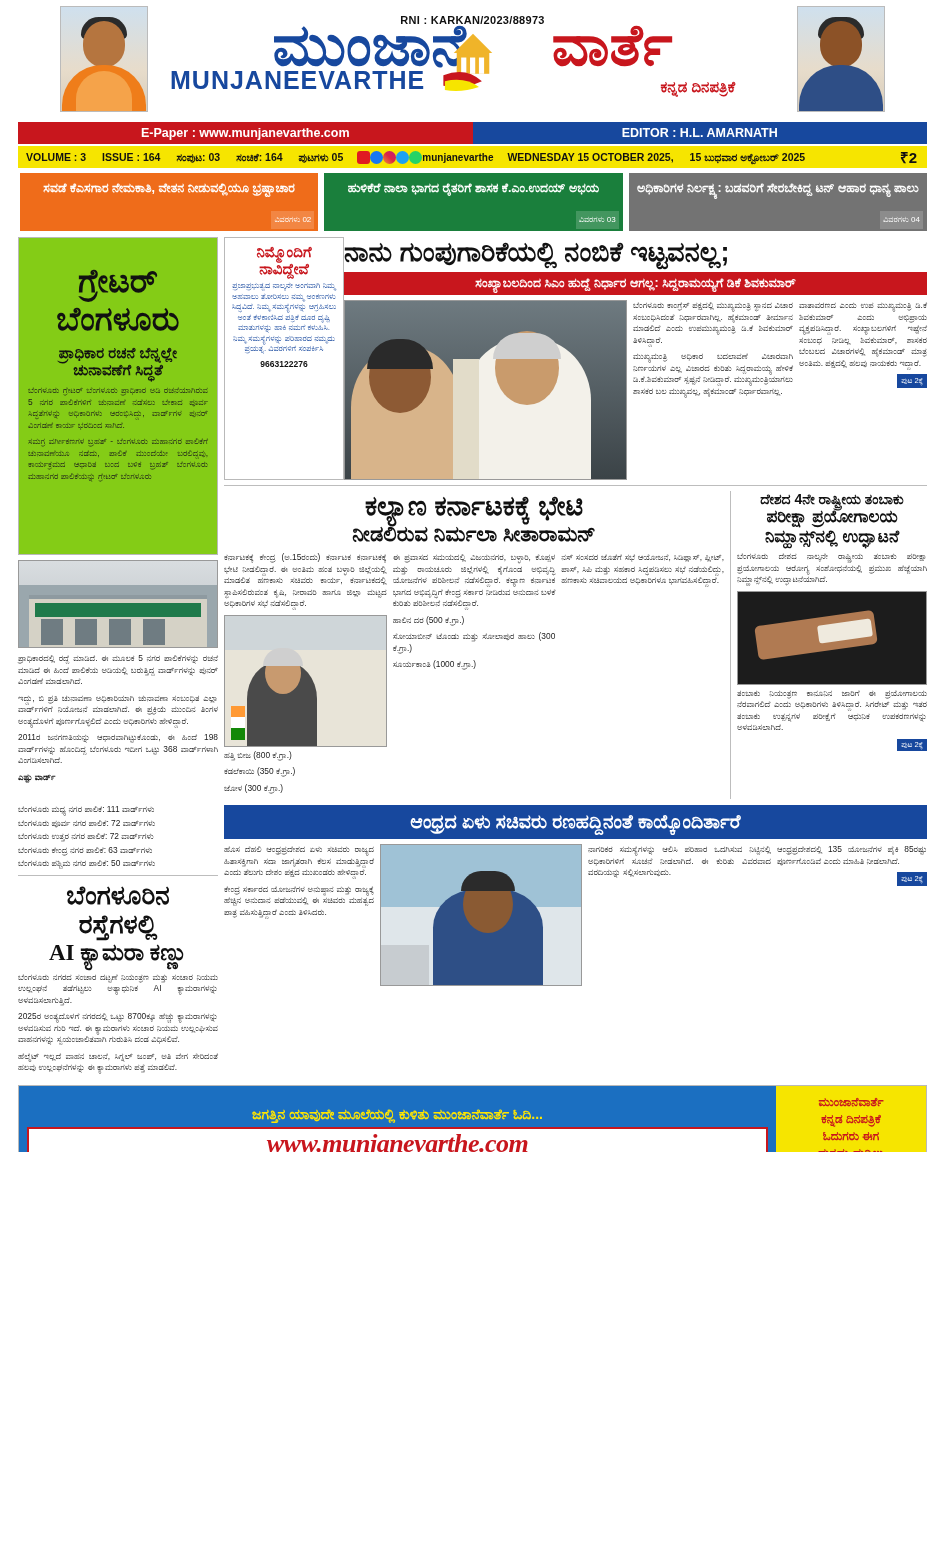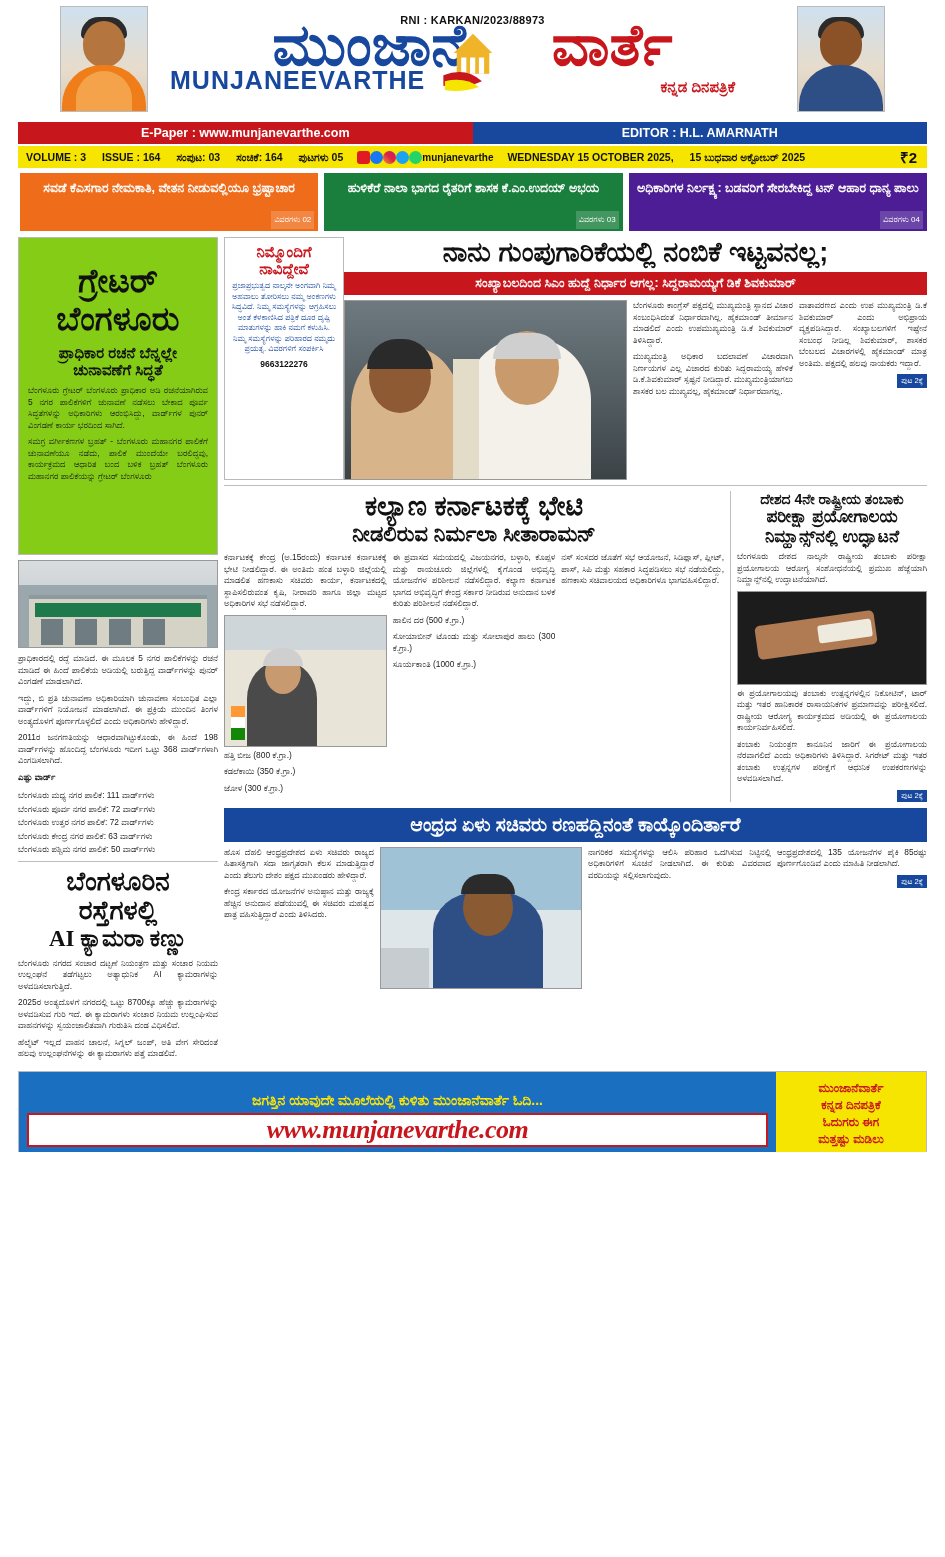--- a/index.html
+++ b/index.html
@@ -42,21 +42,21 @@
   .sic.tw{background:#1da1f2;}
   .sic.wa{background:#25d366;}
   .handle{font-size:10px;font-weight:bold;}
   .rupee{margin-left:auto;padding:0 10px;font-size:15px;font-weight:bold;}
 
   
   .teasers{display:flex;gap:6px;margin:5px 18px 0 20px;height:58px;}
   .teaser{flex:1;position:relative;color:#fff;padding:6px 8px;box-sizing:border-box;font-size:12.5px;font-weight:bold;line-height:18px;text-align:center;}
   .t1{background:#ef6c1a;}
   .t2{background:#1a7f3c;}
-  .t3{background:#4c1d95;}
+  .t3{background:#737373;}
   .teaser .pg{position:absolute;right:4px;bottom:2px;font-size:8px;font-weight:normal;background:rgba(255,255,255,.18);padding:0 3px;}
 
   
   .content{position:relative;margin:6px 18px 0 18px;}
   .rowA{display:flex;gap:6px;}
   .colL{width:200px;}
   .colMid{flex:1;}
   hr.thin{border:none;border-top:1px solid #bdbdbd;margin:5px 0;}
 
   .headline-kn{font-weight:bold;color:#111;text-align:center;line-height:1.15;}
@@ -65,21 +65,21 @@
   .kn-body{font-size:8.4px;line-height:11.5px;text-align:justify;color:#1b1b1b;}
   .kn-body p{margin:0 0 5px 0;}
 
   .leftbox{background:#84cc16;border:1px solid #b9b9b9;padding:24px 9px;box-sizing:border-box;}
   .nimm{width:120px;background:#fff;border:1px solid #b9b9b9;box-sizing:border-box;padding:5px 6px;}
   .nimm .hd{color:#c8161d;font-weight:bold;font-size:15px;line-height:17px;text-align:center;margin-bottom:4px;}
   .nimm .tx{font-size:8px;line-height:10.5px;text-align:center;color:#17489e;}
   .nimm .ph{font-size:8.5px;font-weight:bold;text-align:center;margin-top:4px;}
 
   .redbar{background:#c8161d;color:#fff;font-weight:bold;font-size:12.5px;text-align:center;padding:4px 2px;line-height:15px;}
-  .lead-h{font-size:27px;font-weight:bold;text-align:center;line-height:30px;}
+  .lead-h{font-size:27px;font-weight:bold;line-height:30px;}
 
   .photo{position:relative;overflow:hidden;background:#cfd8dc;border:1px solid #999;}
   .ph-sky{position:absolute;inset:0;background:linear-gradient(180deg,#d9dde0,#b9c0c4);}
   .ph-dark{position:absolute;inset:0;background:linear-gradient(180deg,#6e7a80,#3b4347);}
   .cols3{display:flex;gap:6px;}
   .col{flex:1;}
 
   .pagetag{display:inline-block;background:#17489e;color:#fff;font-size:7.5px;padding:1px 4px;float:right;}
 
   .blue-band{background:#17489e;color:#fff;font-weight:bold;font-size:19px;text-align:center;padding:6px 4px;}
@@ -199,21 +199,21 @@
           <div style="position:absolute;left:22px;bottom:2px;width:22px;height:26px;background:#6f7c82;"></div>
           <div style="position:absolute;left:56px;bottom:2px;width:22px;height:26px;background:#6f7c82;"></div>
           <div style="position:absolute;left:90px;bottom:2px;width:22px;height:26px;background:#6f7c82;"></div>
           <div style="position:absolute;left:124px;bottom:2px;width:22px;height:26px;background:#6f7c82;"></div>
         </div>
 
         <div class="kn-body" style="margin-top:5px;">
           <p>ಪ್ರಾಧಿಕಾರದಲ್ಲಿ ರದ್ದೆ ಮಾಡಿದೆ. ಈ ಮೂಲಕ 5 ನಗರ ಪಾಲಿಕೆಗಳನ್ನು ರಚನೆ ಮಾಡಿದೆ ಈ ಹಿಂದೆ ಪಾಲಿಕೆಯ ಅಡಿಯಲ್ಲಿ ಬರುತ್ತಿದ್ದ ವಾರ್ಡ್‌ಗಳನ್ನು ಪುನರ್ ವಿಂಗಡಣೆ ಮಾಡಲಾಗಿದೆ.</p>
           <p>ಇದ್ದು, ಬಿ ಪ್ರತಿ ಚುನಾವಣಾ ಅಧಿಕಾರಿಯಾಗಿ ಚುನಾವಣಾ ಸಂಬಂಧಿತ ಎಲ್ಲಾ ವಾರ್ಡ್‌ಗಳಿಗೆ ನಿಯೋಜನೆ ಮಾಡಲಾಗಿದೆ. ಈ ಪ್ರಕ್ರಿಯೆ ಮುಂದಿನ ತಿಂಗಳ ಅಂತ್ಯದೊಳಗೆ ಪೂರ್ಣಗೊಳ್ಳಲಿದೆ ಎಂದು ಅಧಿಕಾರಿಗಳು ಹೇಳಿದ್ದಾರೆ.</p>
           <p>2011ರ ಜನಗಣತಿಯನ್ನು ಆಧಾರವಾಗಿಟ್ಟುಕೊಂಡು, ಈ ಹಿಂದೆ 198 ವಾರ್ಡ್‌ಗಳನ್ನು ಹೊಂದಿದ್ದ ಬೆಂಗಳೂರು ಇದೀಗ ಒಟ್ಟು 368 ವಾರ್ಡ್‌ಗಳಾಗಿ ವಿಂಗಡಿಸಲಾಗಿದೆ.</p>
-          <p style="font-weight:bold;margin-bottom:7px;">ಎಷ್ಟು ವಾರ್ಡ್</p>
+          <p style="font-weight:bold;margin-bottom:21px;">ಎಷ್ಟು ವಾರ್ಡ್</p>
           <p style="margin:0 0 2px 0;">ಬೆಂಗಳೂರು ಮಧ್ಯ ನಗರ ಪಾಲಿಕೆ: 111 ವಾರ್ಡ್‌ಗಳು</p>
           <p style="margin:0 0 2px 0;">ಬೆಂಗಳೂರು ಪೂರ್ವ ನಗರ ಪಾಲಿಕೆ: 72 ವಾರ್ಡ್‌ಗಳು</p>
           <p style="margin:0 0 2px 0;">ಬೆಂಗಳೂರು ಉತ್ತರ ನಗರ ಪಾಲಿಕೆ: 72 ವಾರ್ಡ್‌ಗಳು</p>
           <p style="margin:0 0 2px 0;">ಬೆಂಗಳೂರು ಕೇಂದ್ರ ನಗರ ಪಾಲಿಕೆ: 63 ವಾರ್ಡ್‌ಗಳು</p>
           <p style="margin:0 0 2px 0;">ಬೆಂಗಳೂರು ಪಶ್ಚಿಮ ನಗರ ಪಾಲಿಕೆ: 50 ವಾರ್ಡ್‌ಗಳು</p>
         </div>
 
         <hr class="thin">
         <div class="headline-kn" style="font-size:26px;">ಬೆಂಗಳೂರಿನ</div>
         <div class="headline-kn" style="font-size:26px;">ರಸ್ತೆಗಳಲ್ಲಿ</div>
@@ -305,21 +305,20 @@
             <div class="headline-kn" style="font-size:17px;margin-bottom:5px;">ನಿಮ್ಹಾನ್ಸ್‌ನಲ್ಲಿ ಉದ್ಘಾಟನೆ</div>
             <div class="kn-body">
               <p>ಬೆಂಗಳೂರು ದೇಶದ ನಾಲ್ಕನೇ ರಾಷ್ಟ್ರೀಯ ತಂಬಾಕು ಪರೀಕ್ಷಾ ಪ್ರಯೋಗಾಲಯ ಆರೋಗ್ಯ ಸಂಶೋಧನೆಯಲ್ಲಿ ಪ್ರಮುಖ ಹೆಜ್ಜೆಯಾಗಿ ನಿಮ್ಹಾನ್ಸ್‌ನಲ್ಲಿ ಉದ್ಘಾಟನೆಯಾಗಿದೆ.</p>
             </div>
             <div class="photo" style="height:92px;margin:3px 0;">
               <div style="position:absolute;inset:0;background:#1c1c1c;"></div>
               <div style="position:absolute;left:18px;top:26px;width:120px;height:34px;background:#b07a52;border-radius:5px;transform:rotate(-8deg);"></div>
               <div style="position:absolute;left:80px;top:30px;width:54px;height:18px;background:#efeade;border-radius:3px;transform:rotate(-8deg);"></div>
             </div>
             <div class="kn-body">
-              <p>ಈ ಪ್ರಯೋಗಾಲಯವು ತಂಬಾಕು ಉತ್ಪನ್ನಗಳಲ್ಲಿನ ನಿಕೋಟಿನ್, ಟಾರ್ ಮತ್ತು ಇತರ ಹಾನಿಕಾರಕ ರಾಸಾಯನಿಕಗಳ ಪ್ರಮಾಣವನ್ನು ಪರೀಕ್ಷಿಸಲಿದೆ. ರಾಷ್ಟ್ರೀಯ ಆರೋಗ್ಯ ಕಾರ್ಯಕ್ರಮದ ಅಡಿಯಲ್ಲಿ ಈ ಪ್ರಯೋಗಾಲಯ ಕಾರ್ಯನಿರ್ವಹಿಸಲಿದೆ.</p>
               <p>ತಂಬಾಕು ನಿಯಂತ್ರಣ ಕಾನೂನಿನ ಜಾರಿಗೆ ಈ ಪ್ರಯೋಗಾಲಯ ನೆರವಾಗಲಿದೆ ಎಂದು ಅಧಿಕಾರಿಗಳು ತಿಳಿಸಿದ್ದಾರೆ. ಸಿಗರೇಟ್ ಮತ್ತು ಇತರ ತಂಬಾಕು ಉತ್ಪನ್ನಗಳ ಪರೀಕ್ಷೆಗೆ ಆಧುನಿಕ ಉಪಕರಣಗಳನ್ನು ಅಳವಡಿಸಲಾಗಿದೆ.</p>
             </div>
             <span class="pagetag">ಪುಟ 2ಕ್ಕೆ</span>
           </div>
         </div>
 
         <div class="blue-band" style="margin-top:6px;">ಆಂಧ್ರದ ಏಳು ಸಚಿವರು ರಣಹದ್ದಿನಂತೆ ಕಾಯ್ಕೊಂದಿರ್ತಾರೆ</div>
         <div style="display:flex;gap:6px;margin-top:5px;">
           <div style="width:150px;" class="kn-body">
             <p>ಹೊಸ ದೆಹಲಿ ಆಂಧ್ರಪ್ರದೇಶದ ಏಳು ಸಚಿವರು ರಾಜ್ಯದ ಹಿತಾಸಕ್ತಿಗಾಗಿ ಸದಾ ಜಾಗೃತರಾಗಿ ಕೆಲಸ ಮಾಡುತ್ತಿದ್ದಾರೆ ಎಂದು ತೆಲುಗು ದೇಶಂ ಪಕ್ಷದ ಮುಖಂಡರು ಹೇಳಿದ್ದಾರೆ.</p>

